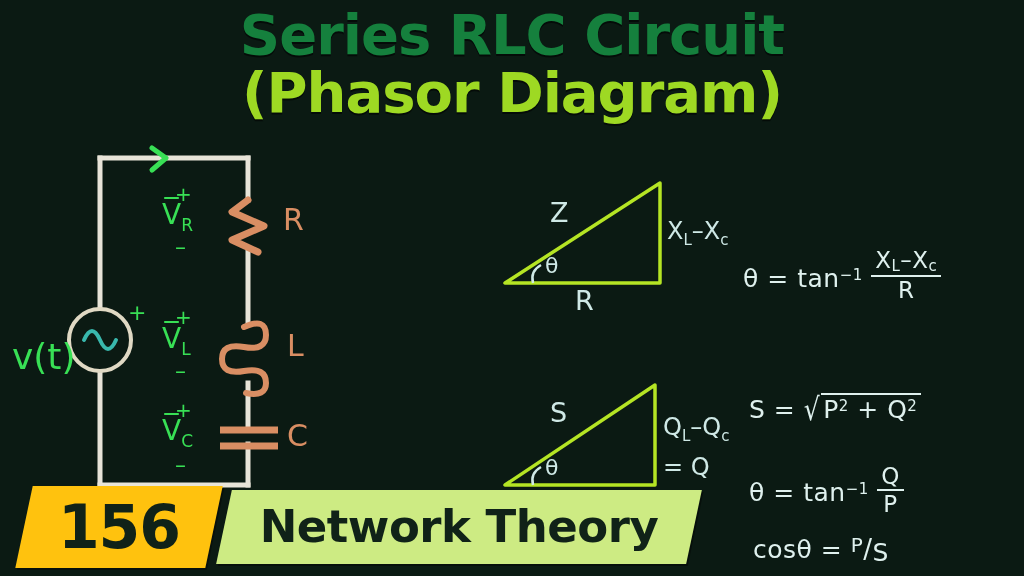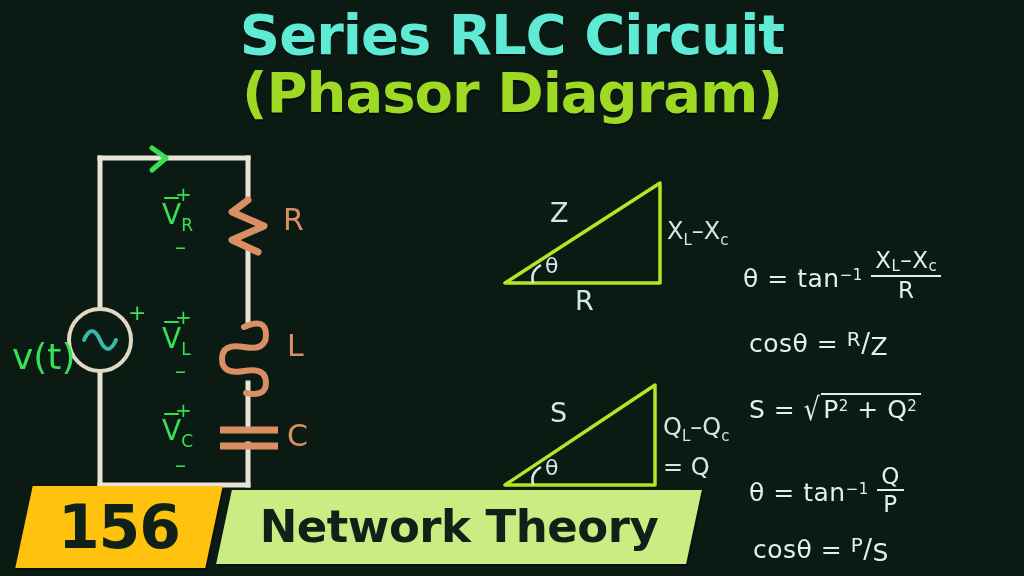--- a/index.html
+++ b/index.html
@@ -8,21 +8,21 @@
     background:#0b1a13;
     font-family:"DejaVu Sans", sans-serif;
   }
   #stage{position:relative;width:1024px;height:576px;background:#0b1a13;}
 
   
   .title-block{position:absolute;top:6px;left:0;width:1024px;text-align:center;}
   .title-line1{
     font-family:"DejaVu Sans", sans-serif;
     font-weight:bold;font-size:56px;letter-spacing:-1px;
-    color:#5eead4;line-height:1.04;
+    color:#15803d;line-height:1.04;
     text-shadow:0 2px 0 rgba(0,0,0,.55);
   }
   .title-line2{
     font-family:"DejaVu Sans", sans-serif;
     font-weight:bold;font-size:56px;letter-spacing:-1px;
     color:#9ed923;line-height:1.04;
     text-shadow:0 2px 0 rgba(0,0,0,.55);
   }
 
   
@@ -172,25 +172,20 @@
     <div class="eq" style="left:18px;top:92px;">
       <span>θ</span>
       <span>=</span>
       <span>tan</span><span class="sup">−1</span>
       <span class="frac">
         <span class="num"><span>X</span><span class="sm">L</span><span>–X</span><span class="sm">c</span></span>
         <span class="den">R</span>
       </span>
     </div>
 
-    <div class="eq" style="left:24px;top:172px;">
-      <span>cos</span><span>θ</span>
-      <span>=</span>
-      <span style="font-size:20px;vertical-align:6px;">R</span><span style="font-size:26px;">/</span><span style="vertical-align:-3px;">Z</span>
-    </div>
 
     <div class="eq" style="left:24px;top:238px;">
       <span>S</span>
       <span>=</span>
       <span class="radsign">√</span><span class="rad"><span>P</span><span class="sup">2</span>
       <span>+</span>
       <span>Q</span><span class="sup">2</span></span>
     </div>
 
     <div class="eq" style="left:24px;top:308px;">

